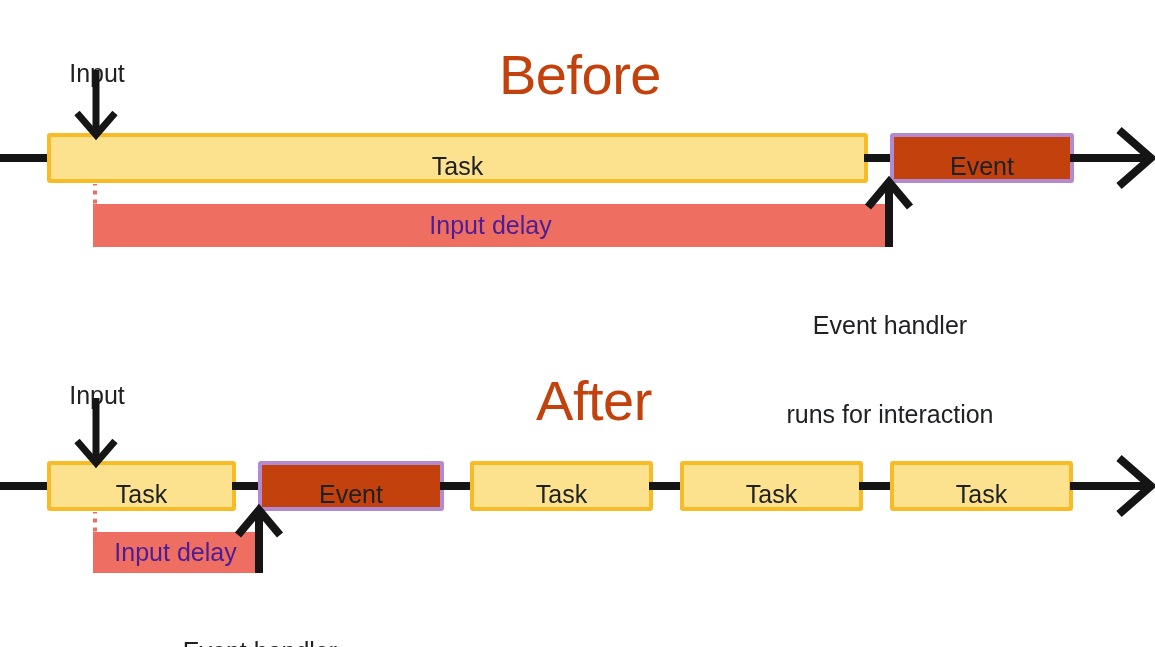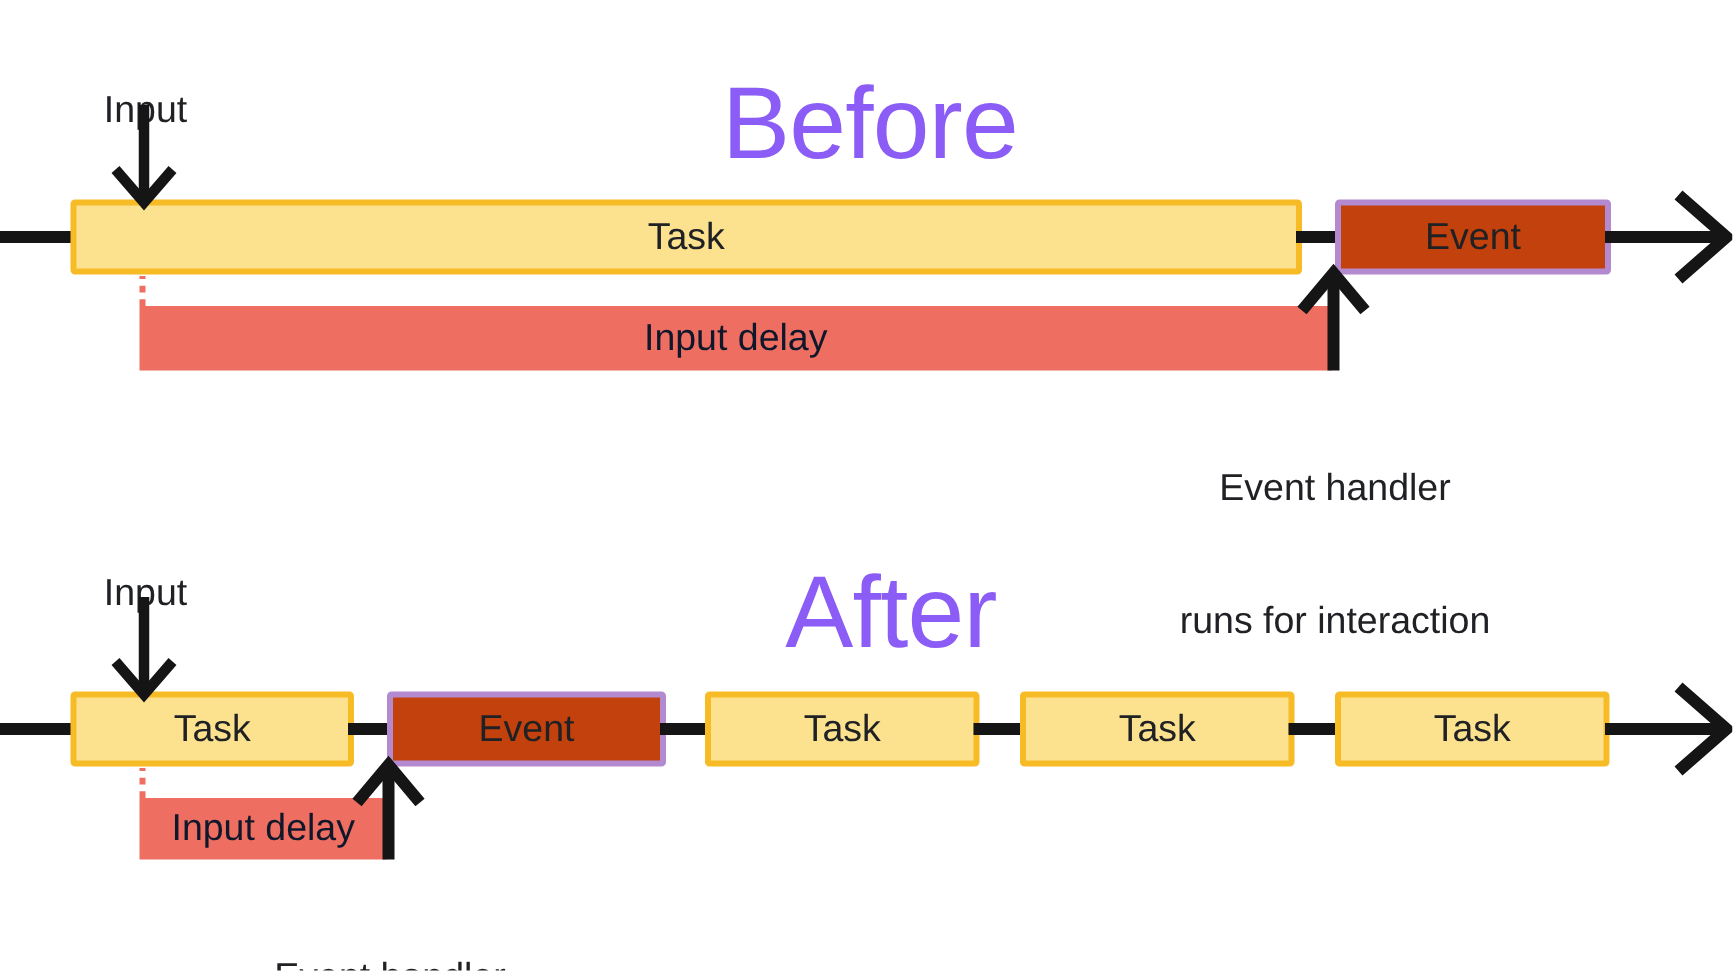--- a/index.html
+++ b/index.html
@@ -7,28 +7,28 @@
     width:1155px;height:647px;
     background:#ffffff;
     font-family:"Liberation Sans", sans-serif;
     color:#202124;
     overflow:hidden;
     position:relative;
   }
   #stage{position:absolute;left:0;top:0;width:1155px;height:647px;}
   .lbl{position:absolute;white-space:pre;line-height:1.18;color:#202124;}
   .center{text-align:center;}
-  .title{font-size:68px;letter-spacing:-0.5px;color:#8b5cf6;}
+  .title{font-size:56px;letter-spacing:-0.5px;color:#c2410c;}
   .anno{font-size:25px;color:#202124;}
-  .box{position:absolute;box-sizing:border-box;display:flex;align-items:center;justify-content:center;}
+  .box{position:absolute;box-sizing:border-box;display:flex;align-items:flex-end;justify-content:center;}
   .box span{font-size:25px;line-height:1;}
   .task{background:#fce18e;border:4px solid #f7bb26;border-radius:3px;}
   .event{background:#c2410c;border:4px solid #b389d0;border-radius:3px;}
   .delay{position:absolute;background:#ee6f62;display:flex;align-items:center;justify-content:center;}
-  .delay span{color:#0f172a;font-size:25px;line-height:1;}
+  .delay span{color:#4c1d95;font-size:25px;line-height:1;}
   .rule{position:absolute;background:#151515;}
   .dots{position:absolute;width:4px;background-image:linear-gradient(#ee6f62 50%,rgba(255,255,255,0) 0%);background-position:left;background-size:4px 9px;background-repeat:repeat-y;}
   svg.ov{position:absolute;left:0;top:0;width:1155px;height:647px;pointer-events:none;}
 </style>
 </head>
 <body>
 
 <div id="stage">
 
   <div class="lbl anno center" style="left:22px;top:0px;width:150px;">

